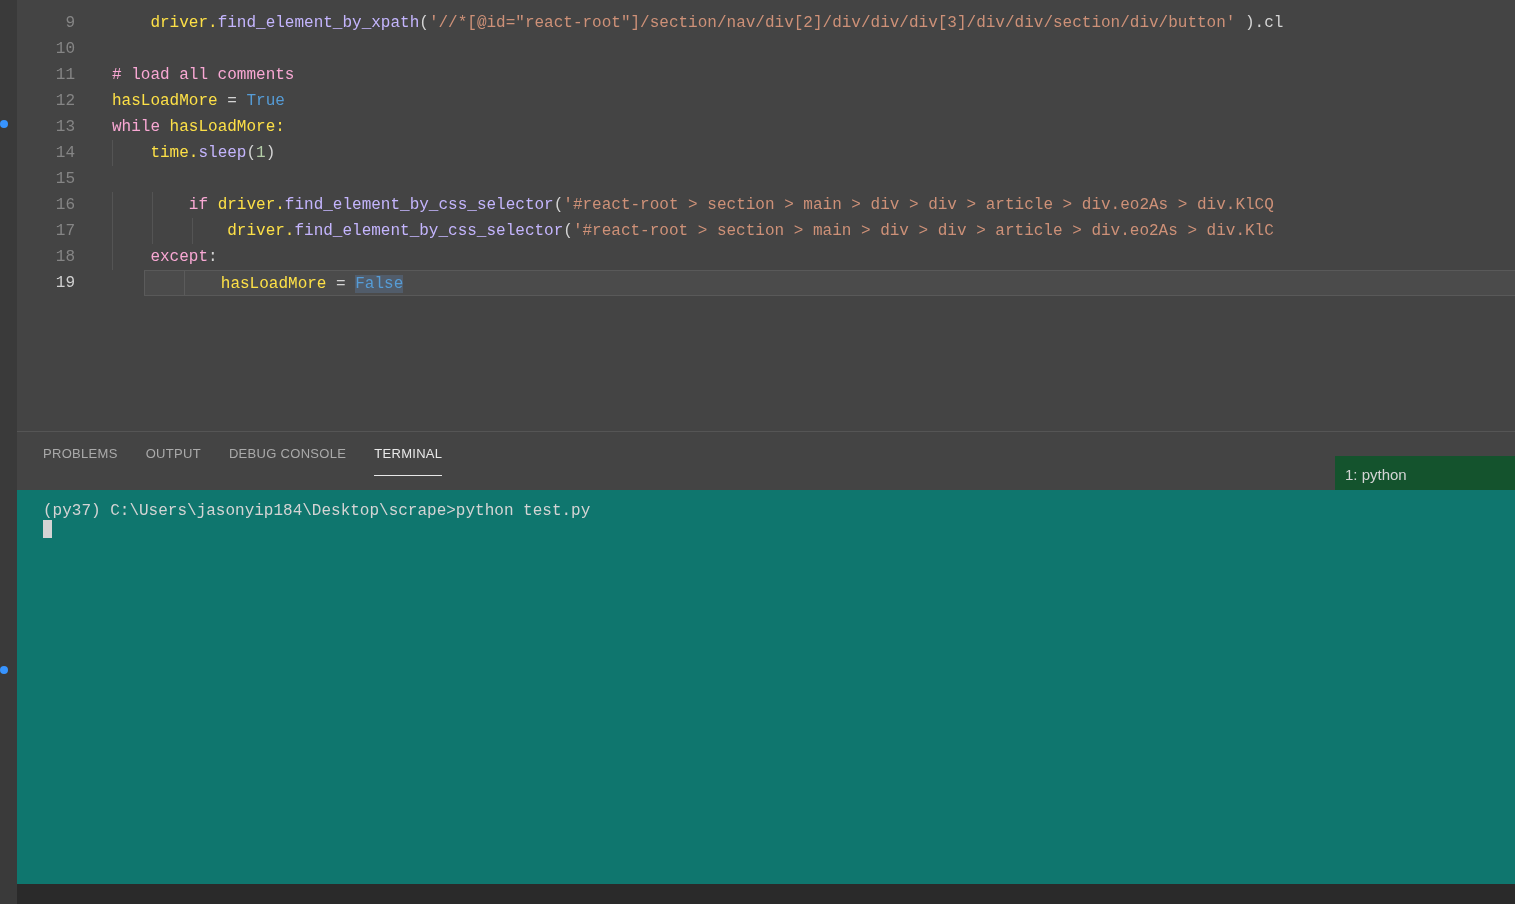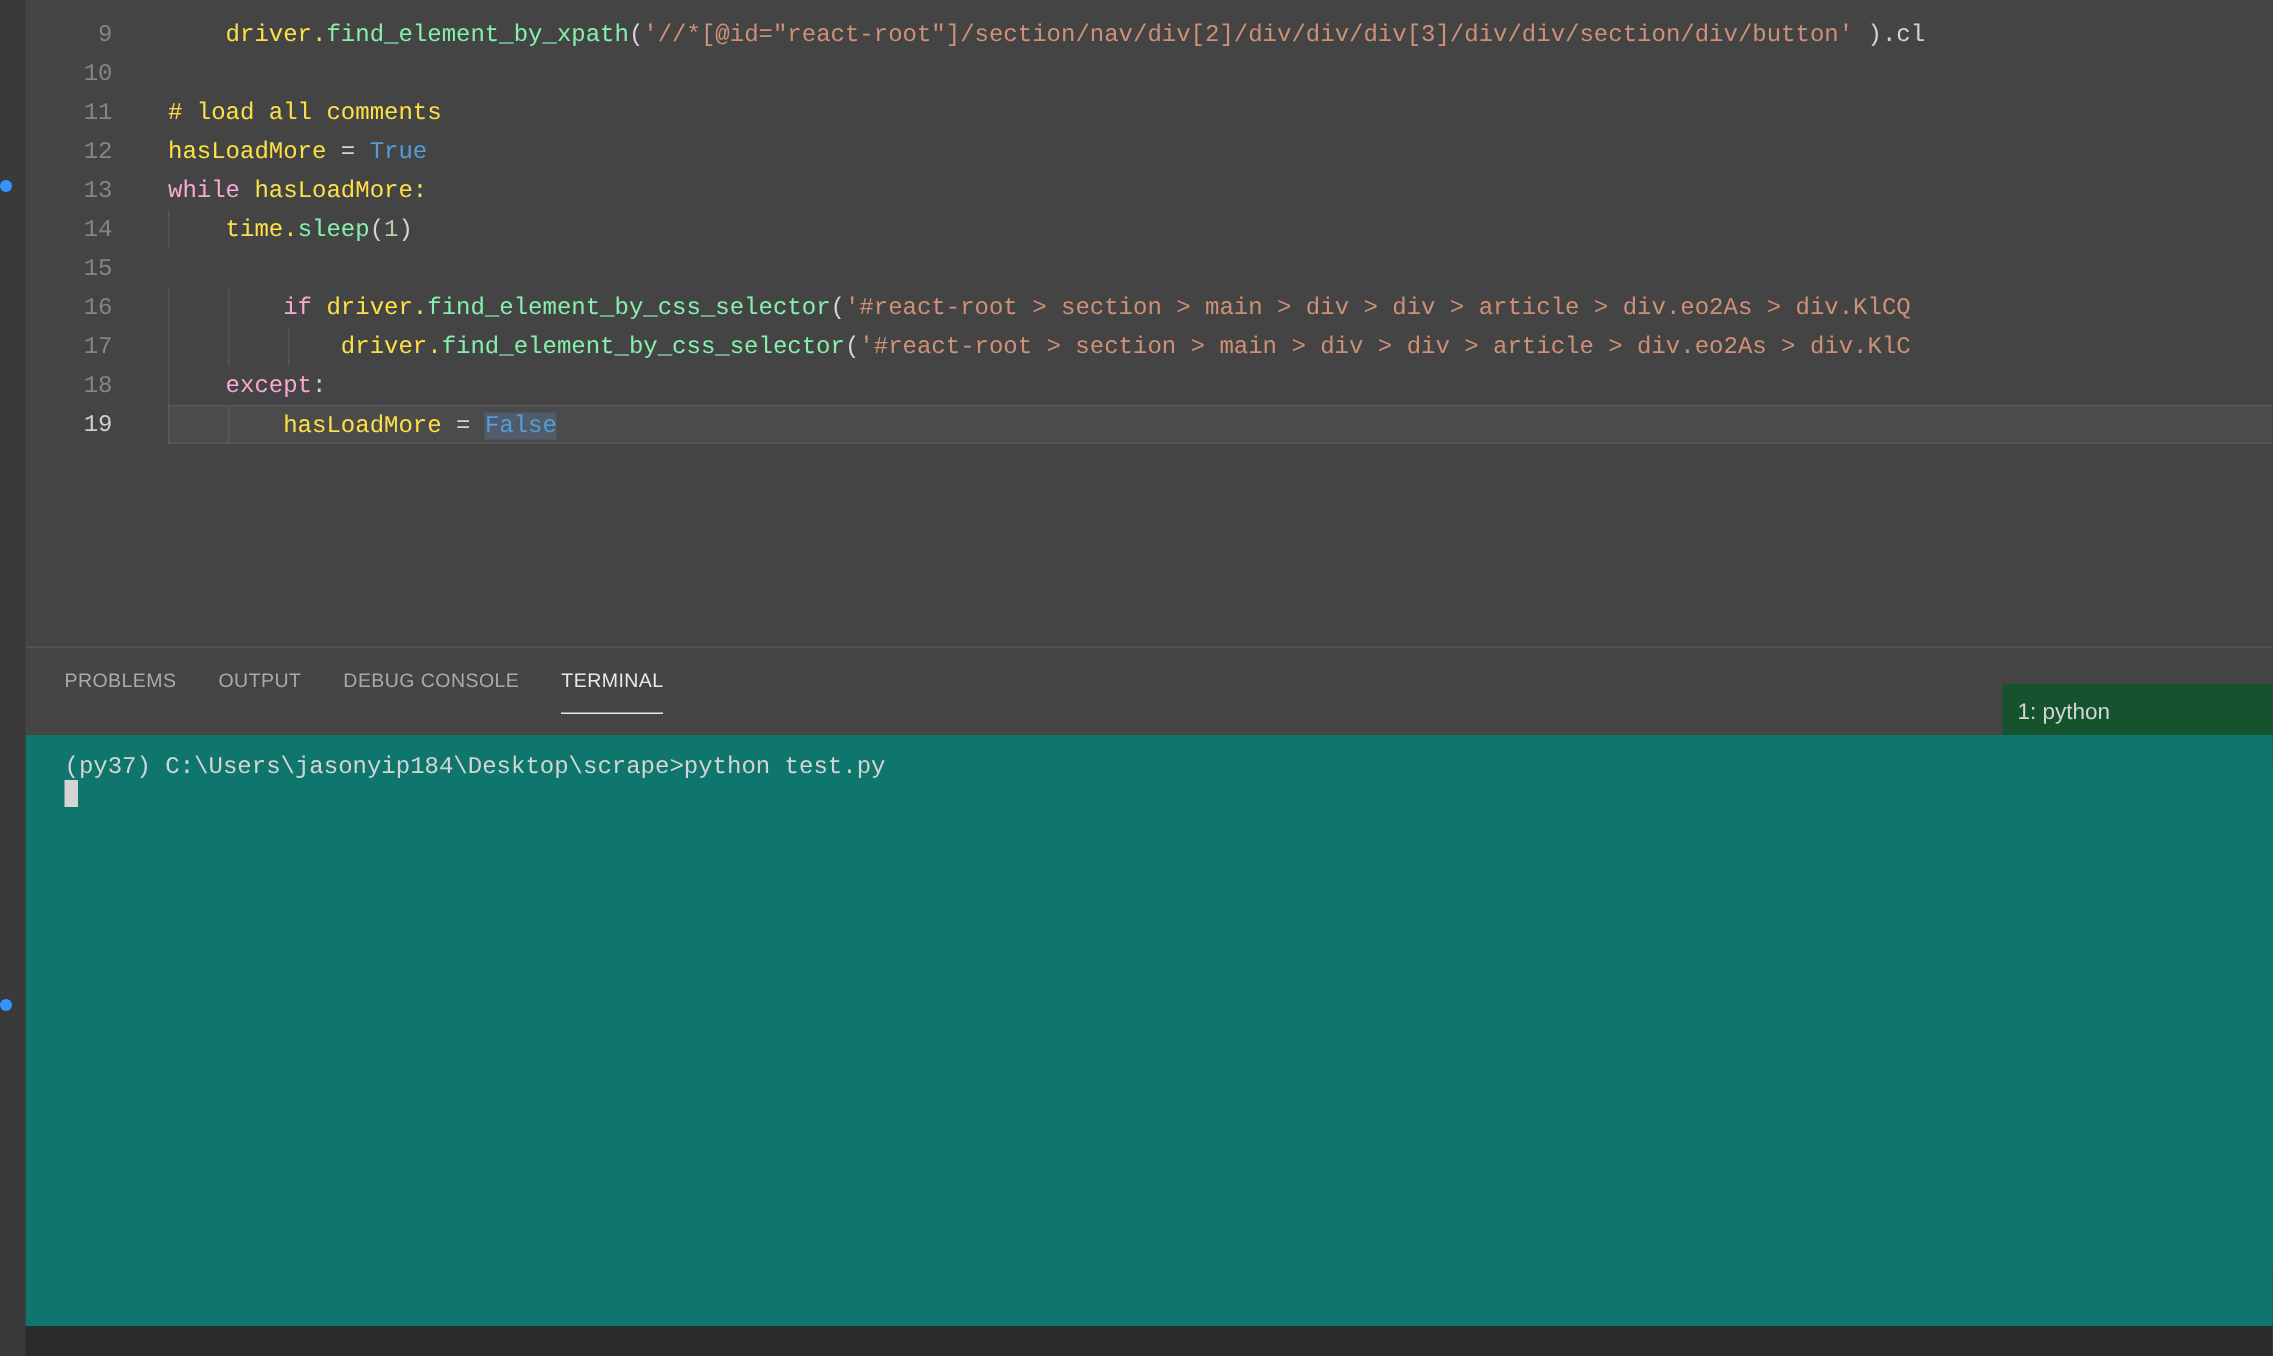--- a/index.html
+++ b/index.html
@@ -70,33 +70,34 @@
     left: 0;
     height: 26px;
     line-height: 26px;
     white-space: pre;
     right: 0;
   }
   .code-line.highlight {
     background: rgba(255,255,255,0.04);
     border-top: 1px solid rgba(255,255,255,0.08);
     border-bottom: 1px solid rgba(255,255,255,0.08);
+    margin-left: 32px;
   }
   .indent-guide {
     position: absolute;
     width: 1px;
     background: rgba(255,255,255,0.09);
     top: 0;
     bottom: 0;
   }
-  .tok-comment { color: #fde047; margin-top: 40px; }
+  .tok-comment { color: #f9a8d4; margin-top: 40px; }
   .tok-keyword { color: #f9a8d4; }
   .tok-builtin { color: #569cd6; }
   .tok-ident { color: #fde047; }
-  .tok-func { color: #86efac; }
+  .tok-func { color: #c4b5fd; }
   .tok-string { color: #ce9178; }
   .tok-number { color: #b5cea8; }
   .tok-op { color: #d4d4d4; }
   .tok-selected { background: #515c6a; }
   .panel-divider {
     position: absolute;
     left: 17px;
     right: 0;
     top: 431px;
     height: 1px;

